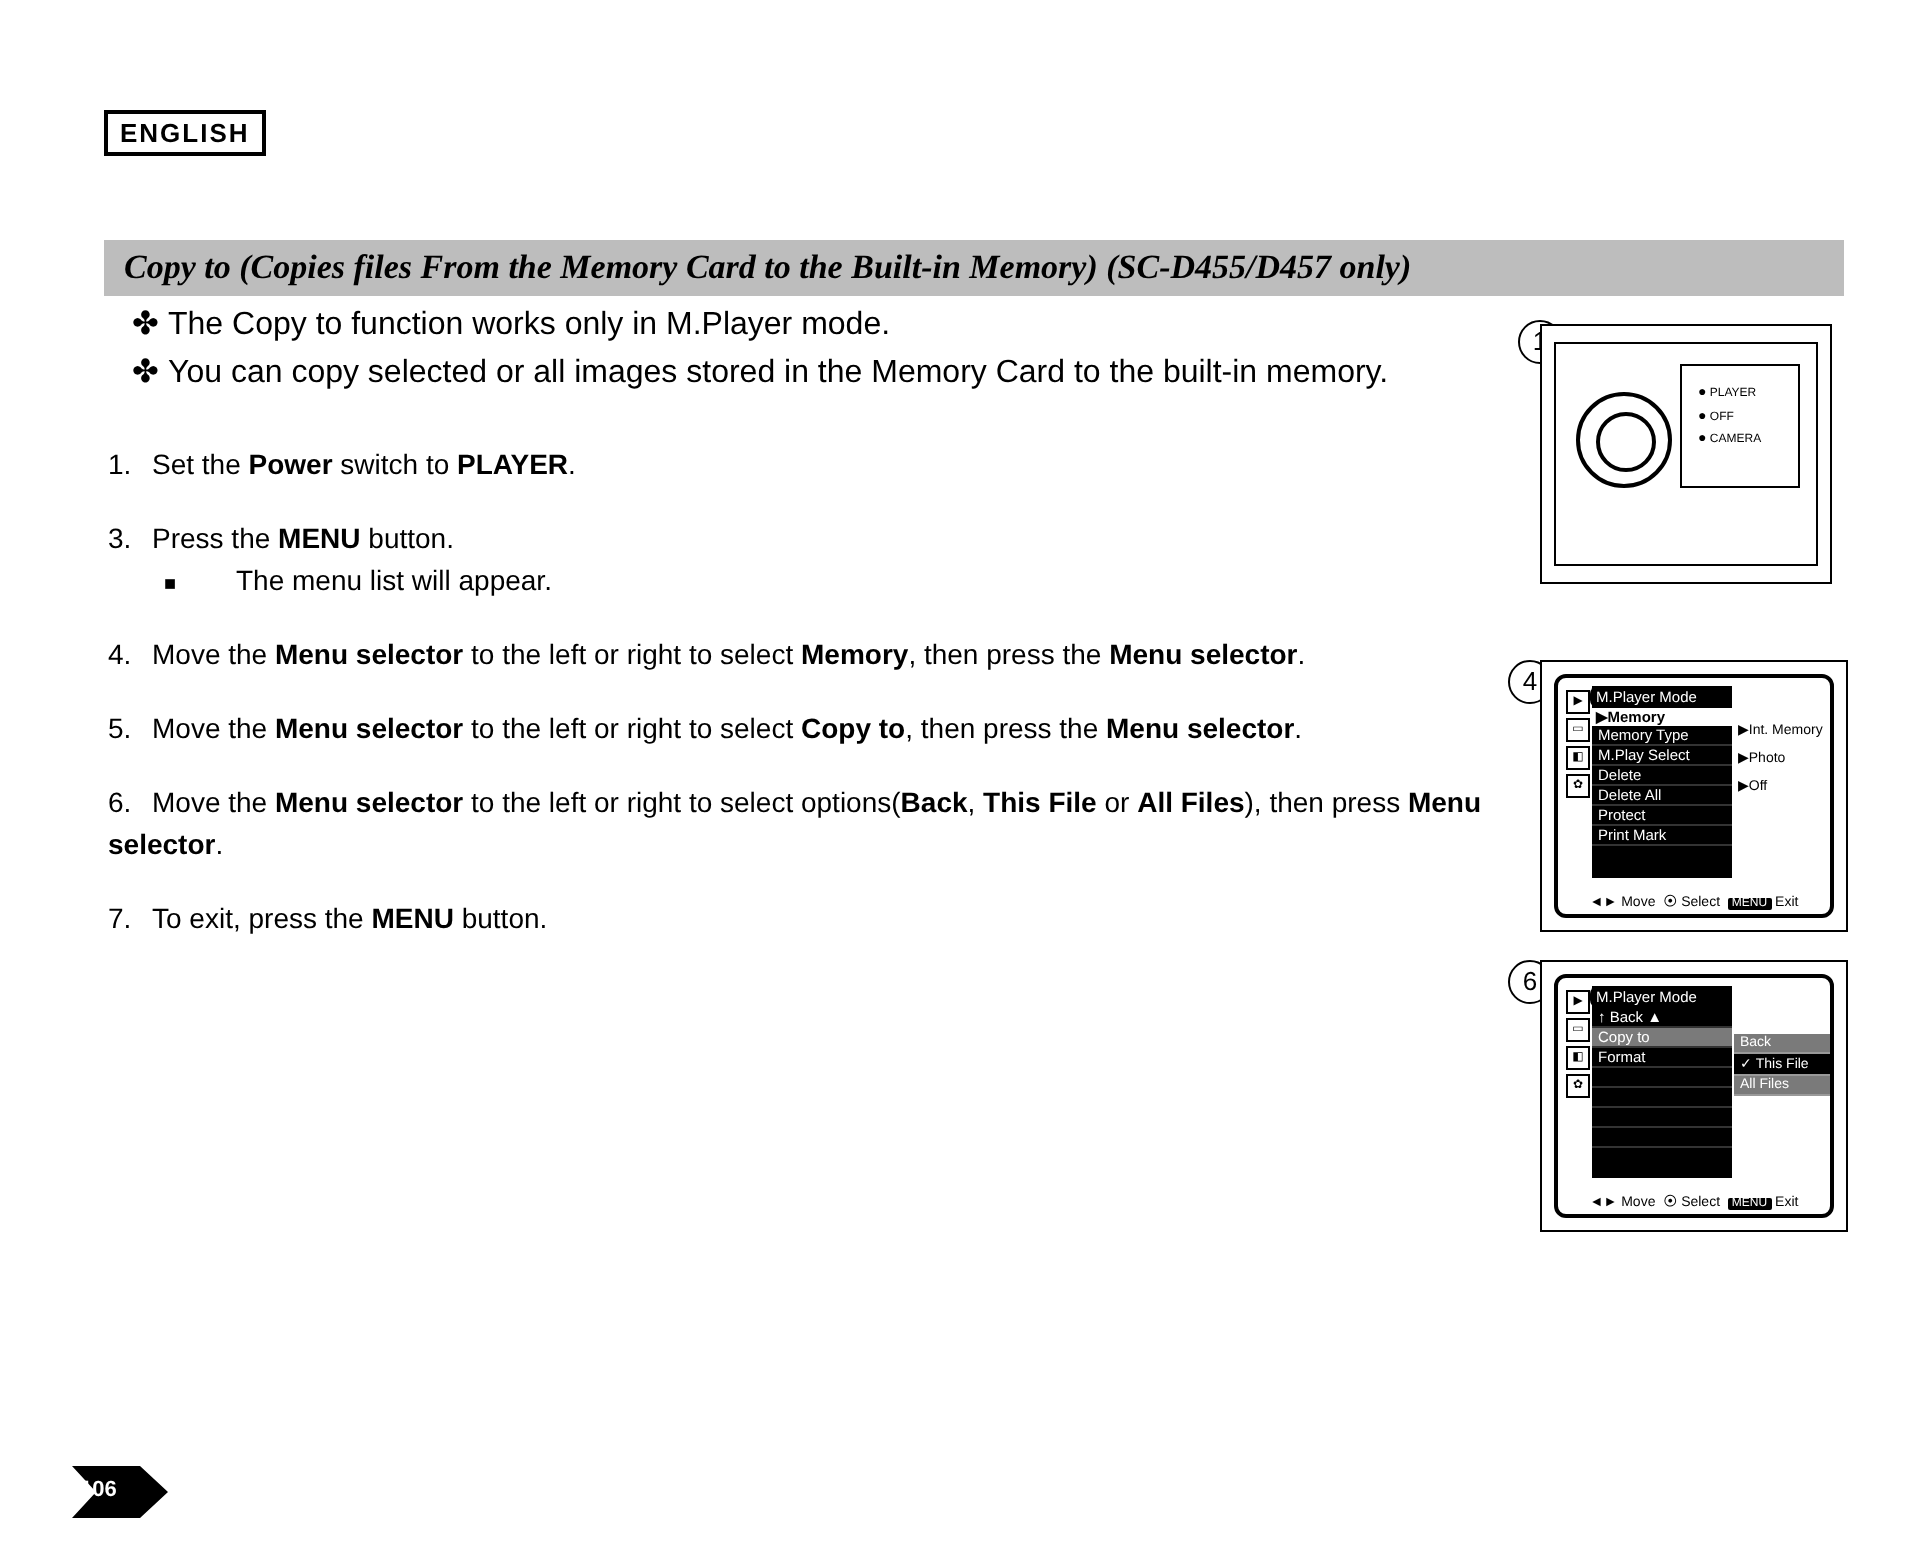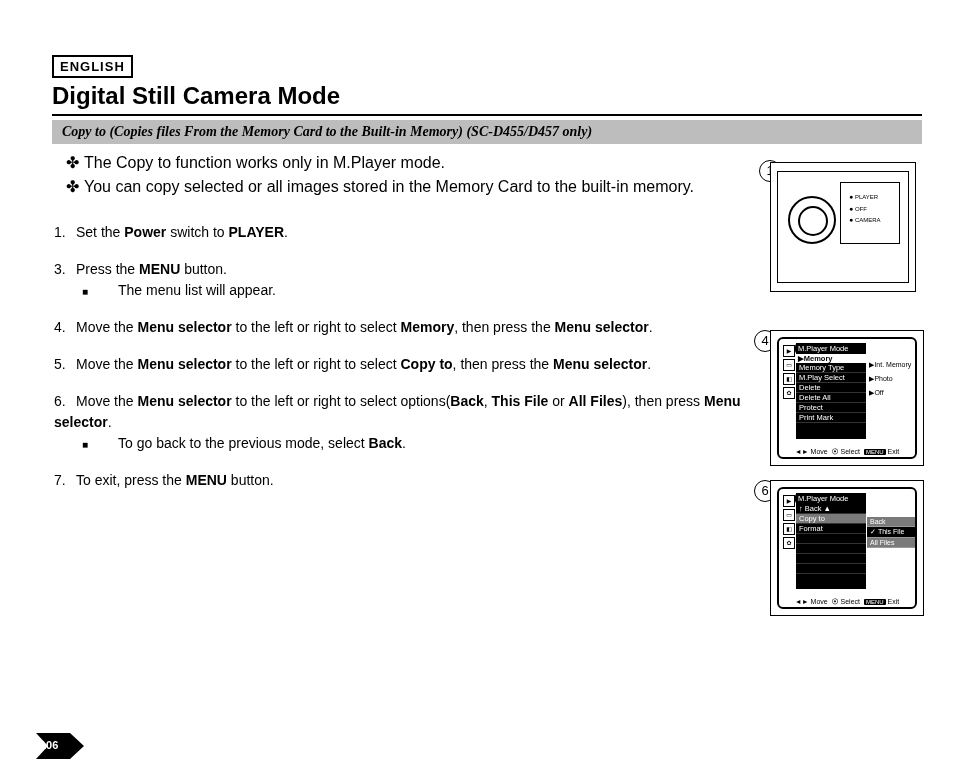--- a/index.html
+++ b/index.html
@@ -35,21 +35,21 @@
     width: 870px;
     border-bottom: 2px solid #000;
     padding-bottom: 4px;
   }
   .subtitle-bar {
     position: absolute;
     left: 52px;
     top: 120px;
     width: 870px;
     background: #bdbdbd;
-    font-size: 14px;
+    font-size: 17px;
     font-style: italic;
     font-weight: bold;
     padding: 4px 10px;
     box-sizing: border-box;
     font-family: "Times New Roman", serif;
   }
   .intro {
     position: absolute;
     left: 66px;
     top: 152px;
@@ -235,42 +235,40 @@
   .pagenum .num {
     position: absolute;
     left: 4px; top: 6px;
   }
 </style>
 </head>
 <body>
 
 <div class="page">
   <div class="lang-box">ENGLISH</div>
-  <div class="title">Digital Still Camera Mode</div>
   <div class="subtitle-bar">Copy to (Copies files From the Memory Card to the Built-in Memory) (SC-D455/D457 only)</div>
 
   <div class="intro">
     <div class="row"><span class="bullet">✤</span><span>The Copy to function works only in M.Player mode.</span></div>
     <div class="row"><span class="bullet">✤</span><span>You can copy selected or all images stored in the Memory Card to the built-in memory.</span></div>
   </div>
 
   <div class="steps">
     <div class="step"><span class="n">1.</span><span>Set the </span><b>Power</b><span> switch to </span><b>PLAYER</b><span>.</span></div>
 
 
     <div class="step"><span class="n">3.</span><span>Press the </span><b>MENU</b><span> button.</span>
       <div class="sub"><span class="sq">■</span><span>The menu list will appear.</span></div>
     </div>
 
     <div class="step"><span class="n">4.</span><span>Move the </span><b>Menu selector</b><span> to the left or right to select </span><b>Memory</b><span>, then press the </span><b>Menu selector</b><span>.</span></div>
 
     <div class="step"><span class="n">5.</span><span>Move the </span><b>Menu selector</b><span> to the left or right to select </span><b>Copy to</b><span>, then press the </span><b>Menu selector</b><span>.</span></div>
 
     <div class="step"><span class="n">6.</span><span>Move the </span><b>Menu selector</b><span> to the left or right to select options(</span><b>Back</b><span>, </span><b>This File</b><span> or </span><b>All Files</b><span>), then press </span><b>Menu selector</b><span>.</span>
-      <div class="sub"><span class="sq">■</span><span>To go back to the previous mode, select </span><b>Back</b><span>.</span></div>
     </div>
 
     <div class="step"><span class="n">7.</span><span>To exit, press the </span><b>MENU</b><span> button.</span></div>
   </div>
 
   <div class="fig-label" style="left:759px; top:160px;">1</div>
   <div class="fig fig1">
     <div class="cam-body">
       <div class="cam-lens">
           <div class="cam-lens-in"></div>

